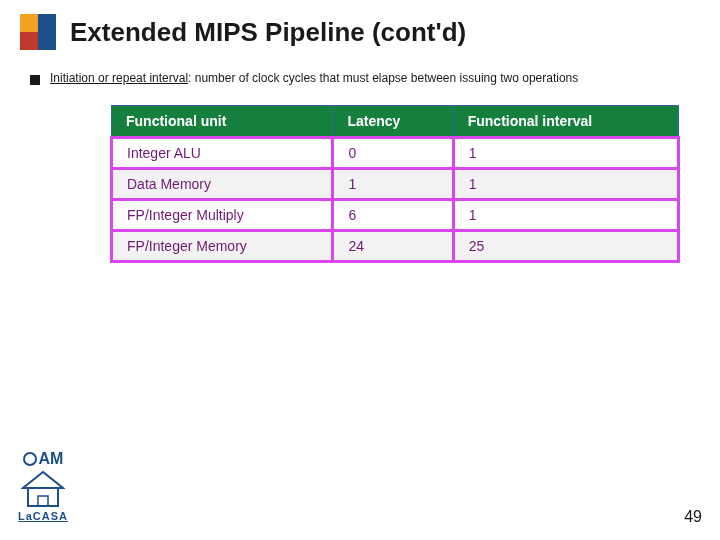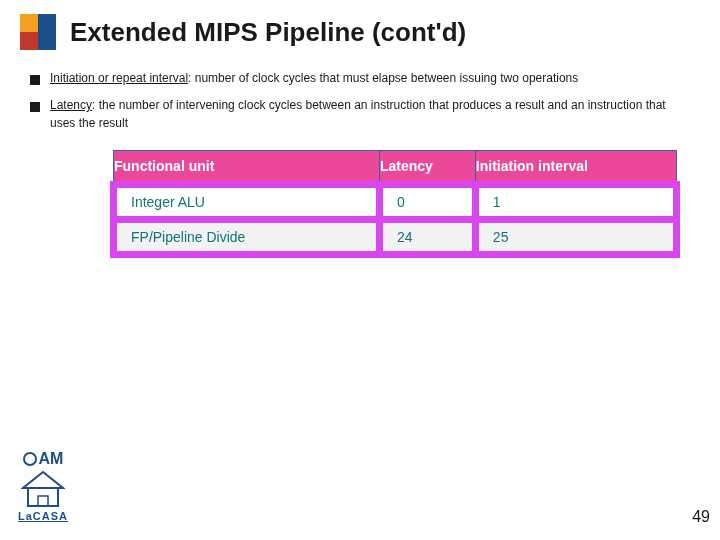--- a/index.html
+++ b/index.html
@@ -84,32 +84,32 @@
       margin-right: 10px;
     }
 
     table {
       border-collapse: collapse;
       width: 100%;
       font-size: 14px;
     }
 
     thead tr th {
-      background: #ec4899;
+      background: #15803d;
       color: #ffffff;
-      padding: 7px 0;
+      padding: 7px 14px;
       text-align: left;
       border: 1px solid #3a60a8;
       font-weight: bold;
     }
 
     tbody tr td {
       padding: 6px 14px;
-      border: 7px solid #d946ef;
-      color: #0f766e;
+      border: 3px solid #d946ef;
+      color: #701a75;
     }
 
     tbody tr:nth-child(odd) {
       background: #ffffff;
     }
 
     tbody tr:nth-child(even) {
       background: #f2f2f2;
     }
 
@@ -156,21 +156,21 @@
       font-weight: bold;
       margin-top: 2px;
       letter-spacing: 1px;
       text-decoration: underline;
     }
 
     
     .page-number {
       position: absolute;
       bottom: 14px;
-      right: 10px;
+      right: 18px;
       font-size: 16px;
       color: #1a1a1a;
     }
   </style>
 </head>
 <body>
 
 <div class="header-bar">
   <div class="color-blocks">
     <div class="block-row">
@@ -186,45 +186,49 @@
 </div>
 
 <div class="content">
   <ul class="bullet-list">
     <li>
       <div class="bullet-square"></div>
       <span>
         <span class="underline">Initiation or repeat interval</span><span>: number of clock cycles that must elapse between issuing two operations</span>
       </span>
     </li>
-    <li>
-      <div class="bullet-square"></div>
-      <span>
-        <span class="underline">Latency</span><span>: the number of intervening clock cycles between an instruction that produces a result and an instruction that uses the result</span>
-      </span>
-    </li>
   </ul>
 
   <div class="table-wrapper">
     <table>
       <thead>
         <tr>
           <th>Functional unit</th>
           <th>Latency</th>
-          <th>Initiation interval</th>
+          <th>Functional interval</th>
         </tr>
       </thead>
       <tbody id="table-body">
       <tr>
             <td>Integer ALU</td>
             <td>0</td>
             <td>1</td>
           </tr>
           <tr>
-            <td>FP/Pipeline Divide</td>
+            <td>Data Memory</td>
+            <td>1</td>
+            <td>1</td>
+          </tr>
+          <tr>
+            <td>FP/Integer Multiply</td>
+            <td>6</td>
+            <td>1</td>
+          </tr>
+          <tr>
+            <td>FP/Integer Memory</td>
             <td>24</td>
             <td>25</td>
           </tr>
         </tbody>
     </table>
   </div>
 </div>
 
 <div class="bottom-logo">
   <div class="logo-smile-wrap">

